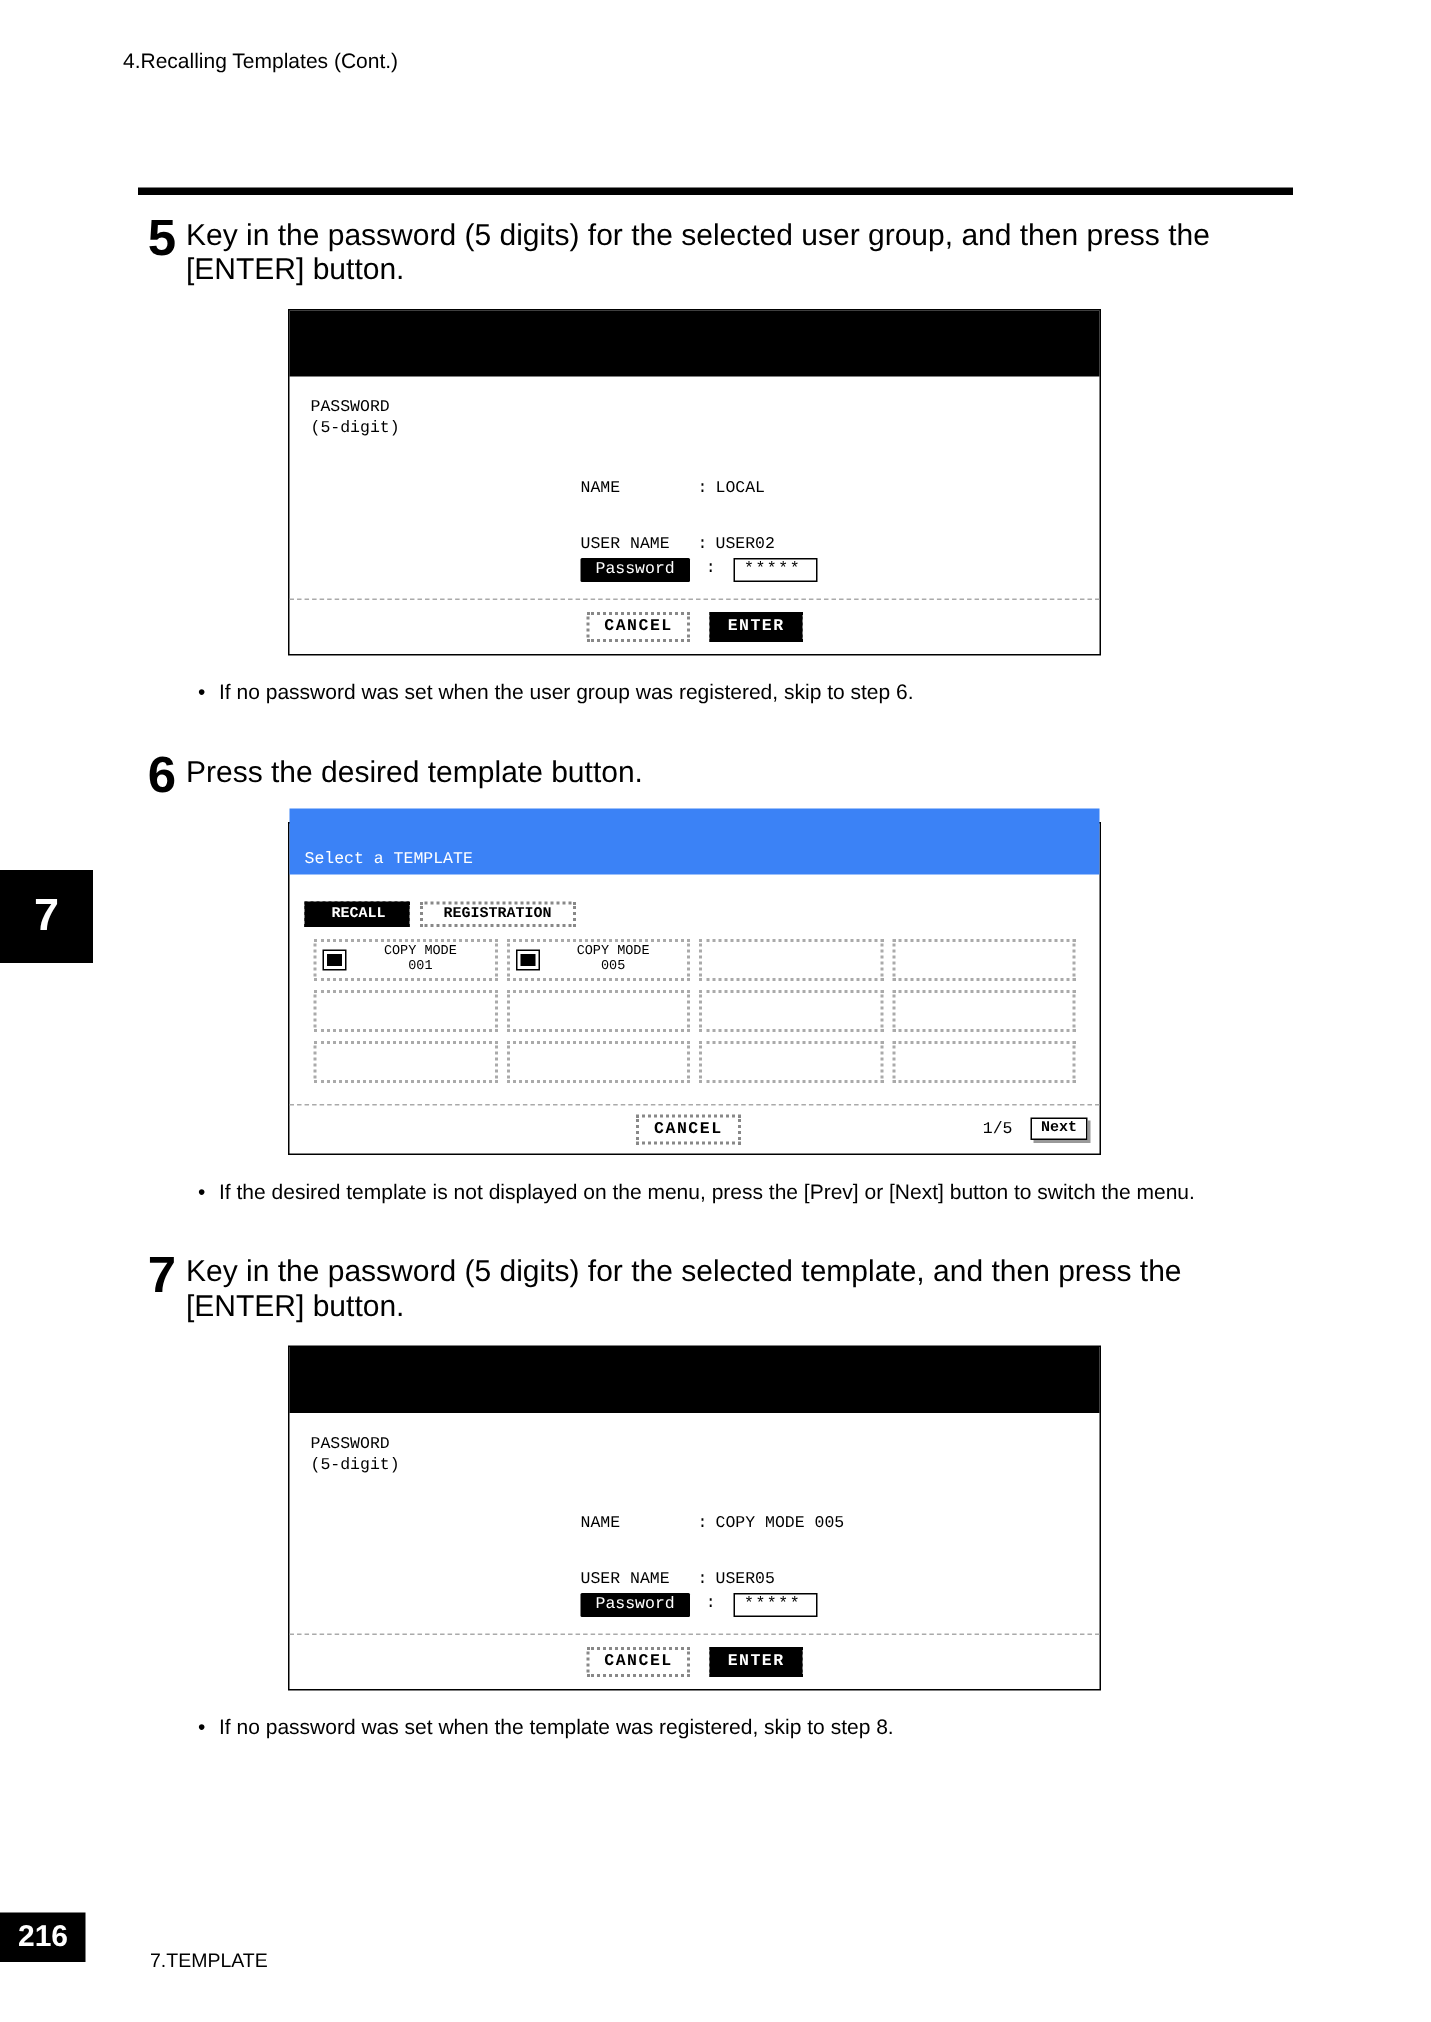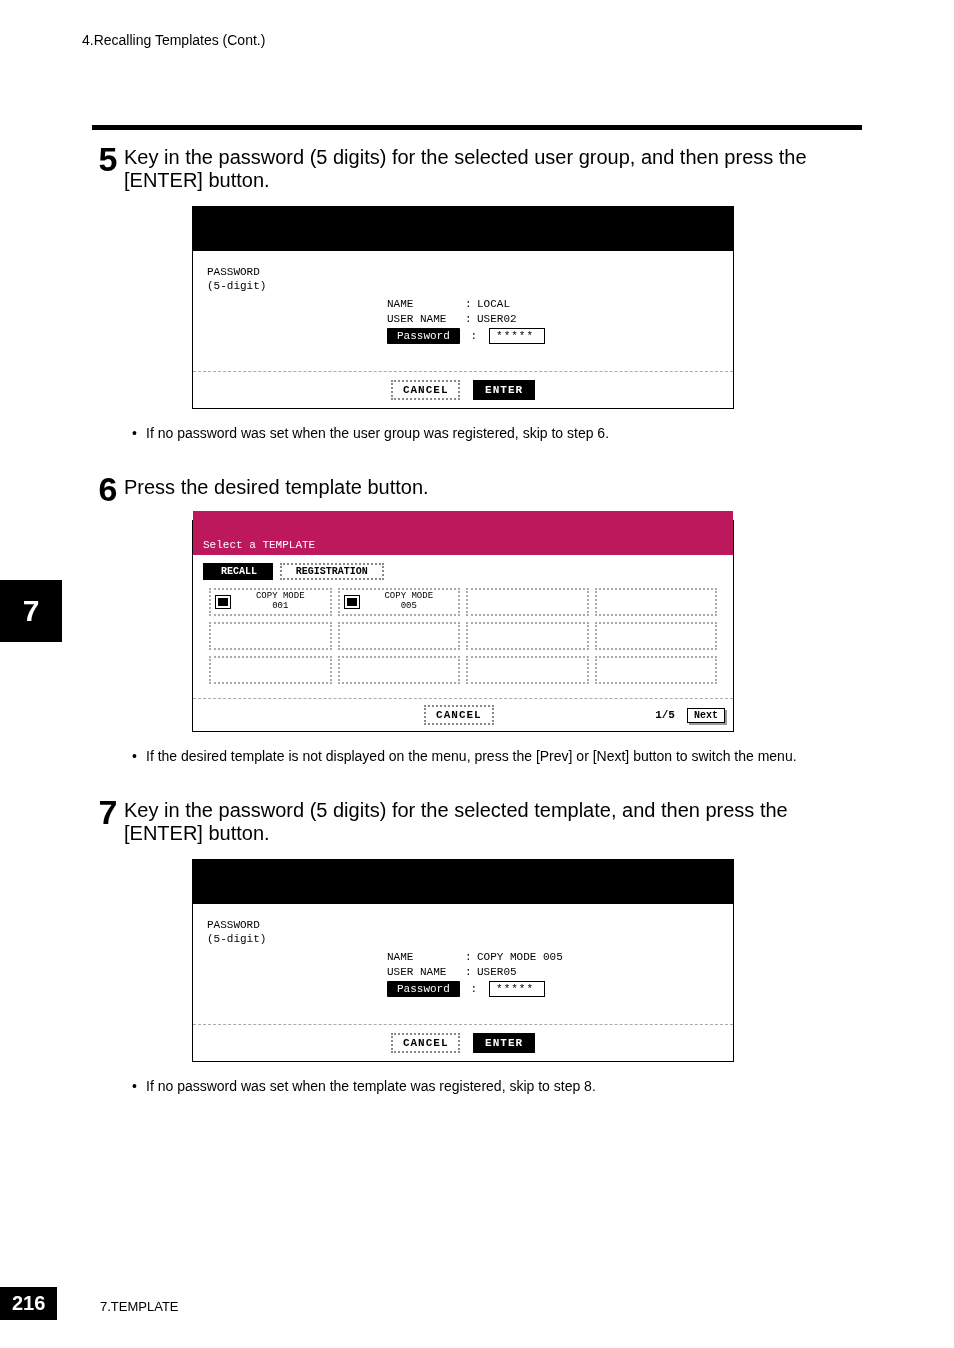--- a/index.html
+++ b/index.html
@@ -54,21 +54,21 @@
       border: 1.5px solid #000;
       background: #fff;
       font-family: "Courier New", monospace;
       font-size: 11px;
     }
     .screen-topbar { background: #000; height: 44px; }
     .screen-body { padding: 14px 14px 8px; position: relative; min-height: 120px; }
     .pw-label { line-height: 1.3; }
     .kv-block { margin-left: 180px; margin-top: 4px; }
     .kv-row { margin-bottom: 3px; }
-    .kv-label { display: inline-block; width: 78px; }
+    .kv-label { display: inline-block; width: 78px; margin-top: 22px; }
     .kv-sep { display: inline-block; width: 12px; }
     .pw-pill {
       display: inline-block;
       background: #000;
       color: #fff;
       padding: 2px 10px;
       border-radius: 1px;
       margin-right: 4px;
     }
     .pw-input-box {
@@ -105,21 +105,21 @@
     .icon-inline {
       display: inline-block;
       width: 12px; height: 10px;
       background: #000;
       vertical-align: middle;
       position: relative;
       top: -1px;
     }
     
     .tpl-body { padding: 10px 10px 8px; }
-    .tpl-top-line { color:#fff; background:#be185d; display:block; margin:-10px -10px 8px; padding:28px 10px 4px; font-family:"Courier New",monospace;}
+    .tpl-top-line { color:#fff; background:#3b82f6; display:block; margin:-10px -10px 18px; padding:28px 10px 4px; font-family:"Courier New",monospace;}
     .tpl-tabs { margin-top: 4px; }
     .tpl-tab {
       display: inline-block;
       border: 2px dotted #888;
       padding: 1px 14px;
       font-family:"Courier New",monospace;
       font-size: 10px;
       font-weight: bold;
     }
     .tpl-tab.active { background: #000; color:#fff; border-color:#000;padding-left:16px;}
@@ -144,34 +144,34 @@
     .tpl-cell-icon::after {
       content:""; position:absolute; left:2px; top:2px; right:2px; bottom:2px; background:#000;
     }
     .tpl-cell-label { font-family:"Courier New",monospace; font-size:9px; line-height:1.1; text-align:center; flex:1;}
     .tpl-btn-row {
       border-top: 1px dashed #aaa;
       padding: 6px 8px;
       display: flex;
       align-items: center;
     }
-    .pager-text { font-family:"Courier New",monospace; font-size:11px; margin: 0 12px 0 auto; font-weight: bold;}
+    .pager-text { font-family:"Courier New",monospace; font-size:11px; margin: 0 12px 0 auto;}
     .next-btn {
       display:inline-block; border:1.5px solid #000; padding:1px 6px;
       font-family:"Courier New",monospace; font-size:10px; font-weight:bold;
       box-shadow: 2px 2px 0 #999;
     }
     .footer {
       position: absolute;
       bottom: 28px;
       left: 0;
       width: 100%;
     }
     .footer-pagebox {
-      position: absolute; left: 0; bottom: 0;
+      position: absolute; left: 0; bottom: 12px;
       background: #000; color: #fff;
       padding: 5px 12px;
       font-size: 20px;
       font-weight: bold;
     }
     .footer-chapter { position:absolute; left: 100px; bottom: 6px; font-size: 13px;}
   </style>
 </head>
 <body>
 

